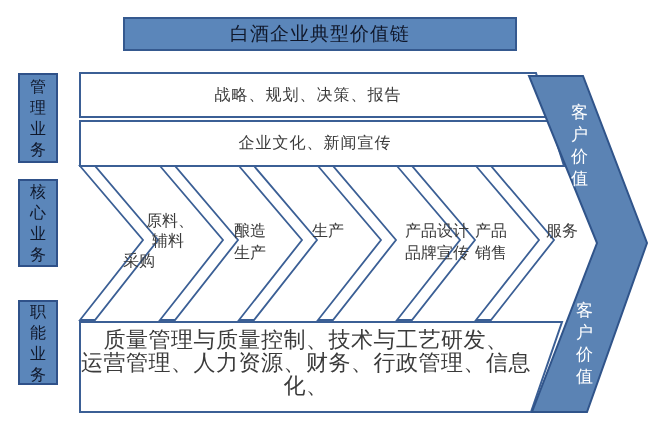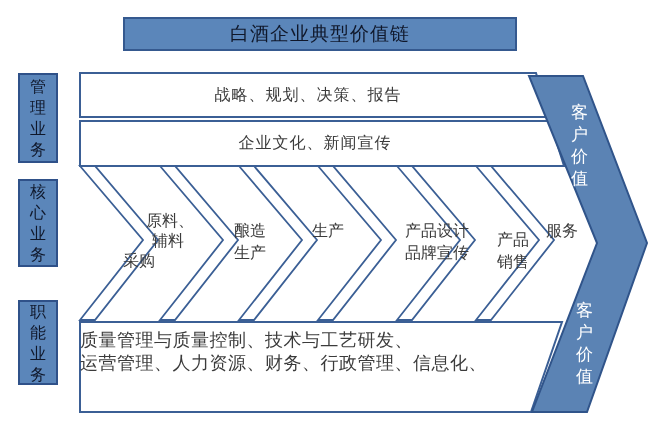--- a/index.html
+++ b/index.html
@@ -26,21 +26,21 @@
     width:18px;word-break:break-all;line-height:21px;
     font-size:16px;text-align:center;
   }
   .row-label{
     display:flex;align-items:center;justify-content:center;
     font-size:16px;letter-spacing:1px;
   }
   .stage{font-size:16px;line-height:22px;text-align:center;}
   .stage div{white-space:nowrap;}
   .stage1{line-height:20px;}
-  .func-text{font-size:18px;line-height:23px;text-align:left;letter-spacing:0.5px;}
+  .func-text{font-size:22px;line-height:23px;text-align:center;letter-spacing:0.5px;}
   .cv{
     width:19px;word-break:break-all;line-height:22px;
     font-size:17px;text-align:center;color:#ffffff;
   }
 </style>
 </head>
 <body>
 
 <div class="canvas">
 
@@ -87,21 +87,21 @@
     <div>酿造</div>
     <div>生产</div>
   </div>
   <div class="abs stage" style="left:290px;top:220px;width:76px;">
     <div>生产</div>
   </div>
   <div class="abs stage" style="left:378px;top:220px;width:74px;margin-left:22px;">
     <div>产品设计</div>
     <div>品牌宣传</div>
   </div>
-  <div class="abs stage" style="left:453px;top:229px;width:76px;text-align:right;">
+  <div class="abs stage" style="left:453px;top:220px;width:76px;">
     <div>产品</div>
     <div>销售</div>
   </div>
   <div class="abs stage" style="left:524px;top:220px;width:76px;">
     <div>服务</div>
   </div>
 
   <div class="abs func-text" style="left:80px;top:328px;width:452px;">
     <div>质量管理与质量控制、技术与工艺研发、</div>
     <div>运营管理、人力资源、财务、行政管理、信息化、</div>

